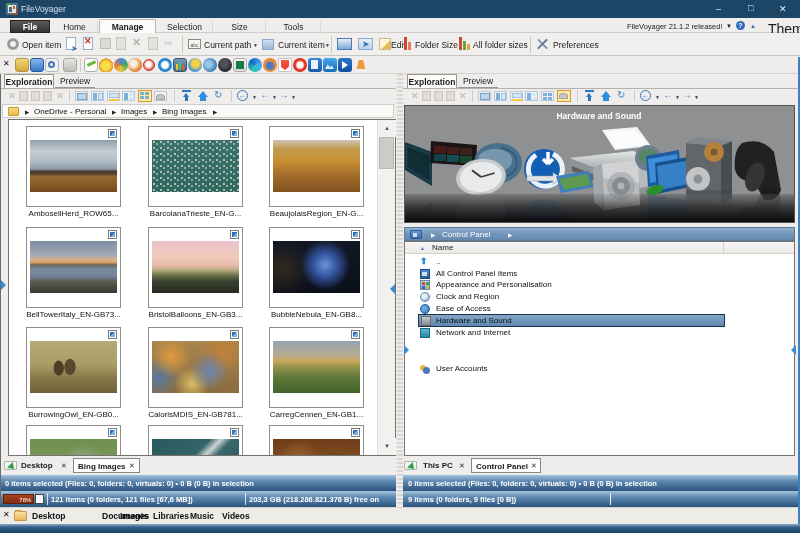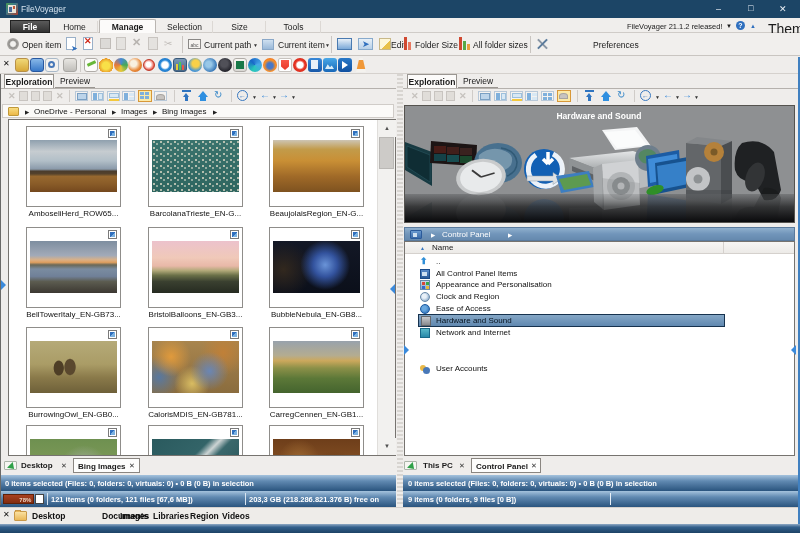--- a/index.html
+++ b/index.html
@@ -109,21 +109,21 @@
     <div class="tbtxt abs" style="left:415px;">Folder Size</div>
     <div class="abs" style="left:459px;top:4px;width:3px;height:13px;background:#d04830;"></div>
     <div class="abs" style="left:463px;top:8px;width:3px;height:9px;background:#58a848;"></div>
     <div class="abs" style="left:467px;top:11px;width:3px;height:6px;background:#e8a040;"></div>
     <div class="tbtxt abs" style="left:473px;">All folder sizes</div>
     <div class="tbsep abs" style="left:530px;"></div>
     <div class="abs" style="left:536px;top:5px;width:13px;height:12px;">
       <div class="abs" style="left:0;top:5px;width:13px;height:2px;background:#8a96a4;transform:rotate(45deg);"></div>
       <div class="abs" style="left:0;top:5px;width:13px;height:2px;background:#5a7a9c;transform:rotate(-45deg);"></div>
     </div>
-    <div class="tbtxt abs" style="left:553px;margin-left:40px;">Preferences</div>
+    <div class="tbtxt abs" style="left:553px;">Preferences</div>
   </div>
 
   <div id="iconstrip" class="abs">
     <div class="abs" style="left:3px;top:2px;font-size:8px;color:#111;">✕</div>
     <div class="ai abs" style="left:15px;background:linear-gradient(#f0d878,#d8a838);border:1px solid #b89048;"></div>
     <div class="ai abs" style="left:30px;background:linear-gradient(#88b8e8,#3878c8);border:1px solid #2858a0;"></div>
     <div class="ai abs" style="left:45px;background:#f4f2ef;border:1px solid #a8b8c8;">
         <div class="abs" style="left:2px;top:2px;width:7px;height:7px;border:2px solid #4878b8;border-radius:50%;"></div>
       </div>
     <div class="ai abs" style="left:63px;background:linear-gradient(#e8e6e2,#c0beba);border:1px solid #a8a6a2;"></div>
@@ -569,21 +569,21 @@
 
   <div id="bottombar" class="abs" style="left:0;top:507px;width:800px;height:17px;background:#eeece9;border-top:1px solid #d5d1cd;">
     <div class="abs" style="left:3px;top:2px;font-size:8px;color:#111;">✕</div>
     <div class="abs" style="left:14px;top:3px;width:13px;height:10px;background:linear-gradient(#fae0a0,#eab858);border:1px solid #c89848;border-radius:1px;">
         <div class="abs" style="left:0px;top:-2px;width:6px;height:2px;background:#eab858;border:1px solid #c89848;border-bottom:none;"></div>
       </div>
     <div class="abs" style="left:32px;top:3px;font-size:8.5px;font-weight:bold;color:#111;">Desktop</div>
     <div class="abs" style="left:70px;top:3px;font-size:8.5px;font-weight:bold;color:#111;padding-left:32px;">Documents</div>
     <div class="abs" style="left:120px;top:3px;font-size:8.5px;font-weight:bold;color:#111;">Images</div>
     <div class="abs" style="left:153px;top:3px;font-size:8.5px;font-weight:bold;color:#111;">Libraries</div>
-    <div class="abs" style="left:190px;top:3px;font-size:8.5px;font-weight:bold;color:#111;">Region</div>
+    <div class="abs" style="left:190px;top:3px;font-size:8.5px;font-weight:bold;color:#111;">Music</div>
     <div class="abs" style="left:222px;top:3px;font-size:8.5px;font-weight:bold;color:#111;">Videos</div>
   </div>
 
   <div class="abs" style="left:798px;top:57px;width:2px;height:467px;background:#4080c0;"></div>
   <div class="abs" style="left:0;top:74px;width:1px;height:431px;background:#6a6a68;"></div>
 
   <div class="abs" style="left:0;top:524px;width:800px;height:9px;background:linear-gradient(180deg,#8fa9c4 0%,#33608c 35%,#1d4265 100%);"></div>
 </div>
 
 </body></html>

